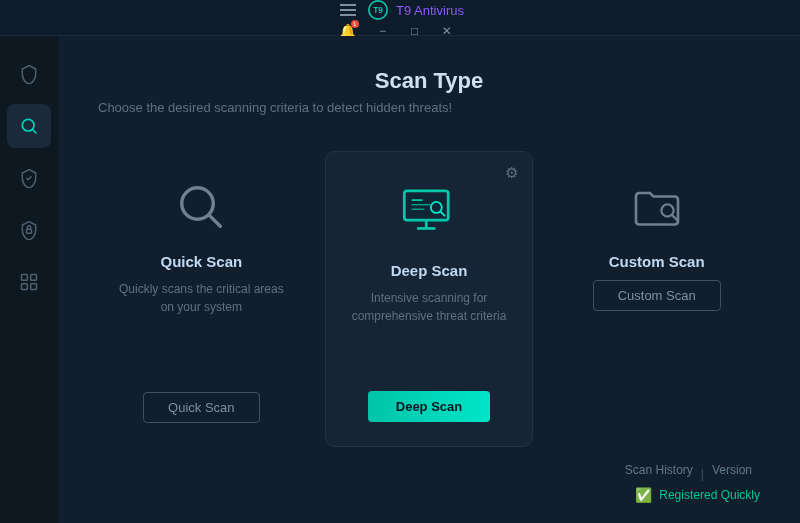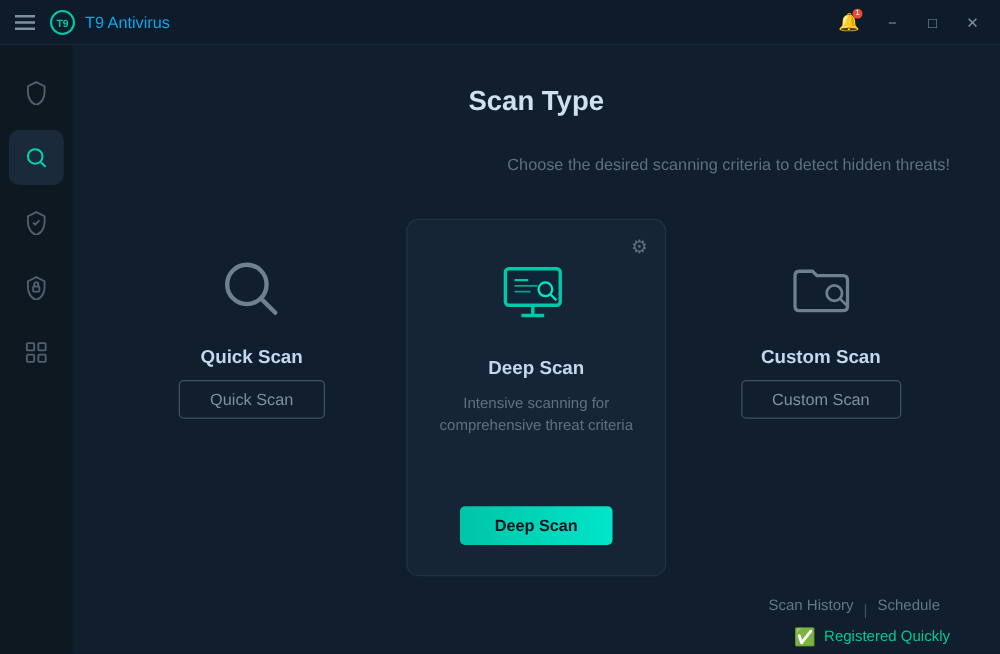--- a/index.html
+++ b/index.html
@@ -16,20 +16,21 @@
     
     .title-bar {
       height: 36px;
       background: #0d1b2a;
       display: flex;
       align-items: center;
       justify-content: space-between;
       padding: 0 8px;
       border-bottom: 1px solid #1a2a3a;
       flex-shrink: 0;
+      flex-direction: column;
     }
     .title-bar-left {
       display: flex;
       align-items: center;
       gap: 8px;
     }
     .hamburger-icon {
       display: flex;
       flex-direction: column;
       gap: 3px;
@@ -40,21 +41,21 @@
       display: block;
       width: 16px;
       height: 2px;
       background: #8090a0;
     }
     .app-logo {
       width: 20px;
       height: 20px;
     }
     .title-bar-title {
-      color: #0ea5e9;
+      color: #8b5cf6;
       font-size: 13px;
       font-weight: 500;
     }
     .title-bar-controls {
       display: flex;
       align-items: center;
       gap: 4px;
     }
     .title-bar-btn {
       width: 28px;
@@ -128,37 +129,36 @@
       width: 20px;
       height: 20px;
     }
 
     
     .content-area {
       flex: 1;
       background: #111e2d;
       display: flex;
       flex-direction: column;
-      padding: 32px 40px 6px;
+      padding: 32px 40px 20px;
       position: relative;
     }
 
     .page-title {
       text-align: center;
       color: #d0e0f0;
       font-size: 22px;
       font-weight: 600;
       margin-bottom: 6px;
     }
     .page-subtitle {
-      text-align: right;
+      text-align: left;
       color: #607080;
       font-size: 13px;
       margin-bottom: 36px;
-      margin-top: 24px;
     }
 
     
     .scan-cards {
       display: flex;
       gap: 20px;
       justify-content: center;
       align-items: stretch;
       flex: 1;
     }
@@ -354,20 +354,21 @@
     <div class="scan-cards">
 
       <div class="scan-card">
         <div class="card-icon-wrap icon-quick-scan">
           <svg viewBox="0 0 64 64" fill="none">
             <circle cx="28" cy="28" r="18" stroke="#708090" stroke-width="4"></circle>
             <line x1="41" y1="41" x2="54" y2="54" stroke="#708090" stroke-width="4" stroke-linecap="round"></line>
           </svg>
         </div>
         <div class="card-title">Quick Scan</div>
+        <div class="card-desc">Quickly scans the critical areas on your system</div>
         <button class="card-btn">Quick Scan</button>
       </div>
 
       <div class="scan-card highlighted">
         <div class="card-gear">⚙</div>
         <div class="card-icon-wrap icon-deep-scan">
           <svg viewBox="0 0 70 70" fill="none">
 
             <rect x="8" y="12" width="48" height="32" rx="3" stroke="#00c8a8" stroke-width="3"></rect>
 
@@ -401,21 +402,21 @@
         </div>
         <div class="card-title">Custom Scan</div>
         <button class="card-btn">Custom Scan</button>
       </div>
 
     </div>
 
     <div class="bottom-bar">
       <span class="bottom-link">Scan History</span>
       <span class="bottom-divider">|</span>
-      <span class="bottom-link">Schedule</span>
+      <span class="bottom-link">Version</span>
     </div>
     <div class="registered-version">
       <span class="reg-icon">✅</span>
       <span>Registered Quickly</span>
     </div>
 
   </div>
 </div>
 
 </body></html>

